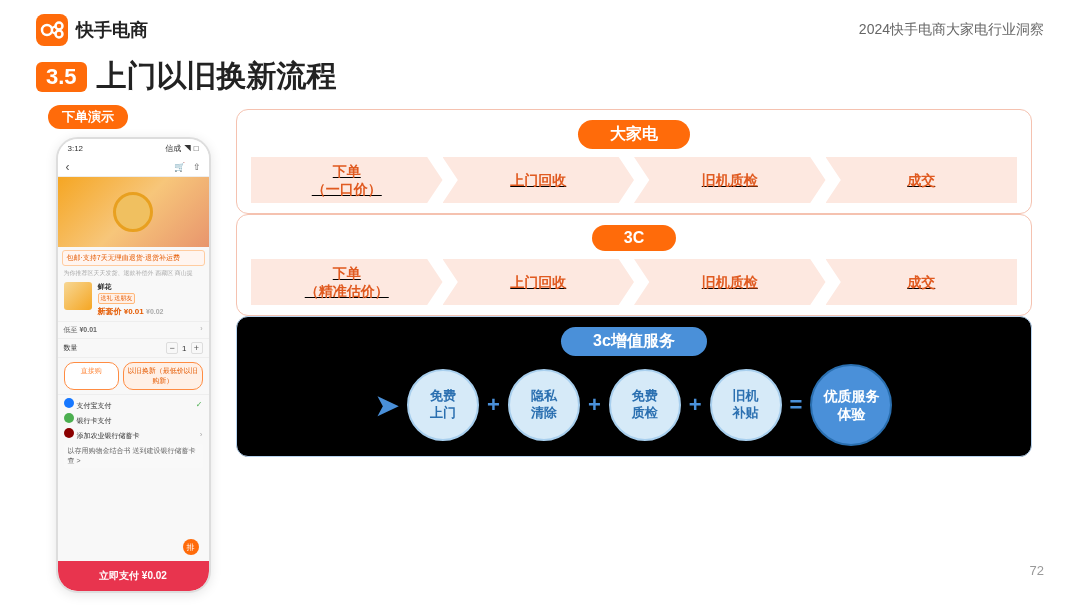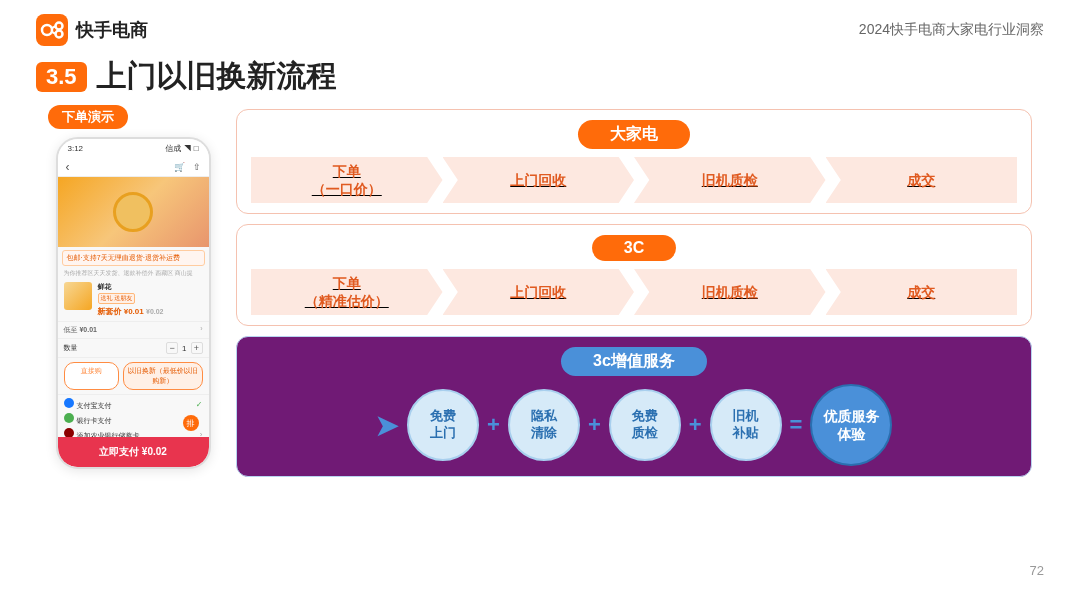--- a/index.html
+++ b/index.html
@@ -81,21 +81,21 @@
       color: #fff;
       font-size: 13px;
       font-weight: bold;
       padding: 3px 14px;
       border-radius: 20px;
       margin-bottom: 8px;
       align-self: flex-start;
     }
     .phone-mockup {
       width: 155px;
-      height: 332px;
+      height: 456px;
       border: 2.5px solid #ddd;
       border-radius: 22px;
       overflow: hidden;
       background: #f8f8f8;
       position: relative;
       box-shadow: 0 2px 12px rgba(0,0,0,0.10);
     }
     .phone-status-bar {
       background: #fff;
       display: flex;
@@ -313,36 +313,35 @@
       justify-content: center;
       color: #fff;
       font-size: 8px;
     }
 
     
     .right-panel {
       flex: 1;
       display: flex;
       flex-direction: column;
-      gap: 10px;
       padding-top: 4px;
     }
 
     
     .flow-section {
       border: 1.5px solid #f5c2b0;
       border-radius: 12px;
       padding: 10px 14px;
       background: #fff;
     }
     .flow-section-3c-service {
       border: 1.5px solid #b8d4f0;
       border-radius: 12px;
       padding: 10px 14px;
-      background: #701a75;
+      background: #000000;
     }
     .section-header-row {
       display: flex;
       justify-content: center;
       margin-bottom: 8px;
     }
     .section-badge-orange {
       background: #FF6B0A;
       color: #fff;
       font-size: 16px;

